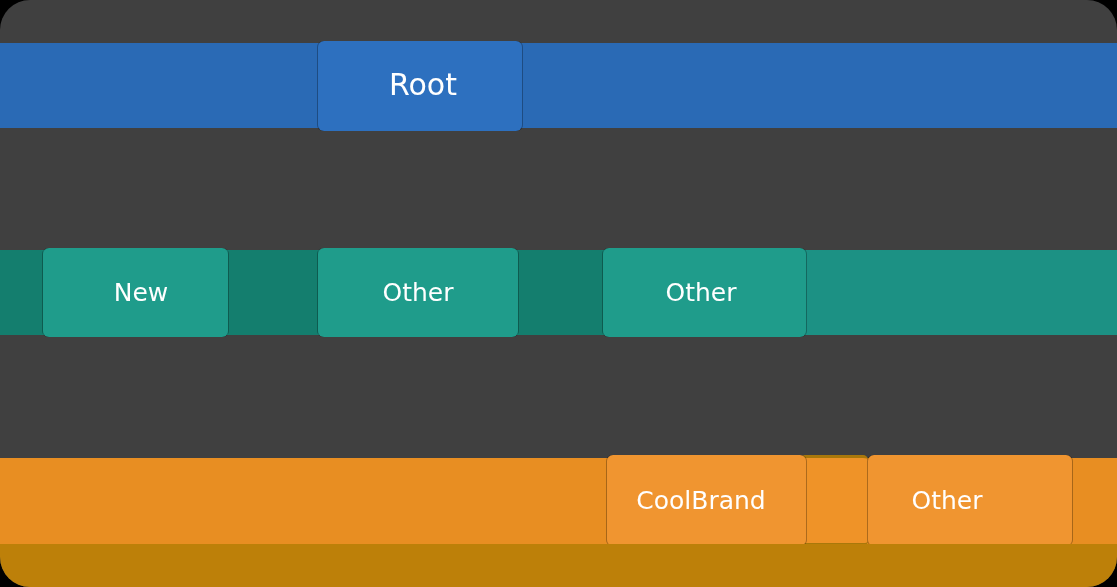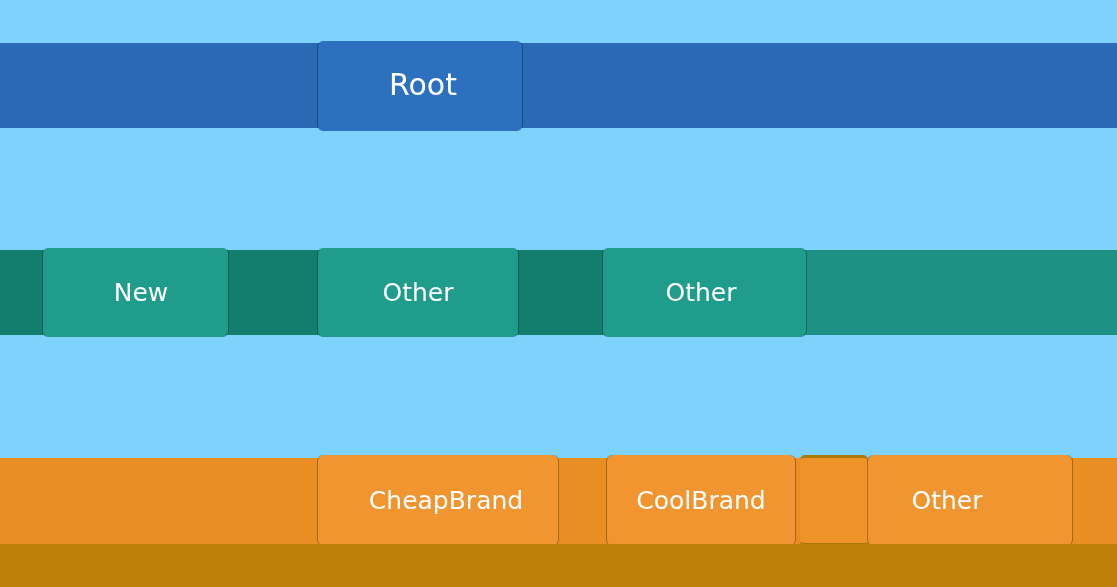--- a/index.html
+++ b/index.html
@@ -29,43 +29,40 @@
     transform:translate(-50%,-54%);
     color:#ffffff;
     white-space:nowrap;
     line-height:1;
   }
   .base-band{position:absolute;}
 </style>
 </head>
 <body>
 
-<div id="canvas" style="width: 1117px; height: 587px; background: #7dd3fc;">
+<div id="canvas" style="width: 1117px; height: 587px; background: #404040; border-radius: 30px;">
     <div class="lvl-bar" style="left: 0px; top: 43px; width: 1117px; height: 85px; background: rgb(42, 106, 181);"></div>
     <div class="node-card" style="left: 318px; top: 41px; width: 204px; height: 90px; background: rgb(45, 112, 191);">
       <span class="node-label" style="font-size: 30px; left: 105px;">Root</span>
     </div>
     <div class="lvl-bar" style="left: 0px; top: 250px; width: 1117px; height: 85px; background: rgb(28, 145, 132);"></div>
     <div class="node-strip" style="left: 0px; top: 250px; width: 43px; height: 85px; background: rgb(20, 126, 110);"></div>
     <div class="node-strip" style="left: 228px; top: 250px; width: 90px; height: 85px; background: rgb(20, 126, 110);"></div>
     <div class="node-strip" style="left: 518px; top: 250px; width: 85px; height: 85px; background: rgb(20, 126, 110);"></div>
     <div class="node-card" style="left: 43px; top: 248px; width: 185px; height: 89px; background: rgb(31, 156, 139);">
       <span class="node-label" style="font-size: 25px; left: 98px; text-align: right;">New</span>
     </div>
     <div class="node-card" style="left: 318px; top: 248px; width: 200px; height: 89px; background: rgb(31, 156, 139);">
       <span class="node-label" style="font-size: 25px; left: 100px;">Other</span>
     </div>
     <div class="node-card" style="left: 603px; top: 248px; width: 203px; height: 89px; background: rgb(31, 156, 139);">
       <span class="node-label" style="font-size: 25px; left: 98px;">Other</span>
     </div>
     <div class="lvl-bar" style="left: 0px; top: 458px; width: 1117px; height: 86px; background: rgb(232, 142, 34);"></div>
     <div class="node-strip bordered" style="left: 800px; top: 455px; width: 68px; height: 91px; background: rgb(239, 147, 40);"></div>
-    <div class="node-card" style="left: 318px; top: 455px; width: 240px; height: 91px; background: rgb(240, 149, 48);">
-      <span class="node-label" style="font-size: 25px; left: 128px;">CheapBrand</span>
-    </div>
-    <div class="node-card" style="left: 607px; top: 455px; width: 188px; height: 91px; background: rgb(240, 149, 48);">
+    <div class="node-card" style="left: 607px; top: 455px; width: 188px; height: 91px; background: rgb(240, 149, 48); padding-left: 11px;">
       <span class="node-label" style="font-size: 25px; left: 94px;">CoolBrand</span>
     </div>
     <div class="node-card" style="left: 868px; top: 455px; width: 204px; height: 91px; background: rgb(240, 149, 48);">
       <span class="node-label" style="font-size: 25px; left: 79px;">Other</span>
     </div>
     <div class="base-band" style="left: 0px; top: 544px; width: 1117px; height: 43px; background: rgb(189, 128, 9);"></div>
   </div>
 
 </body></html>

